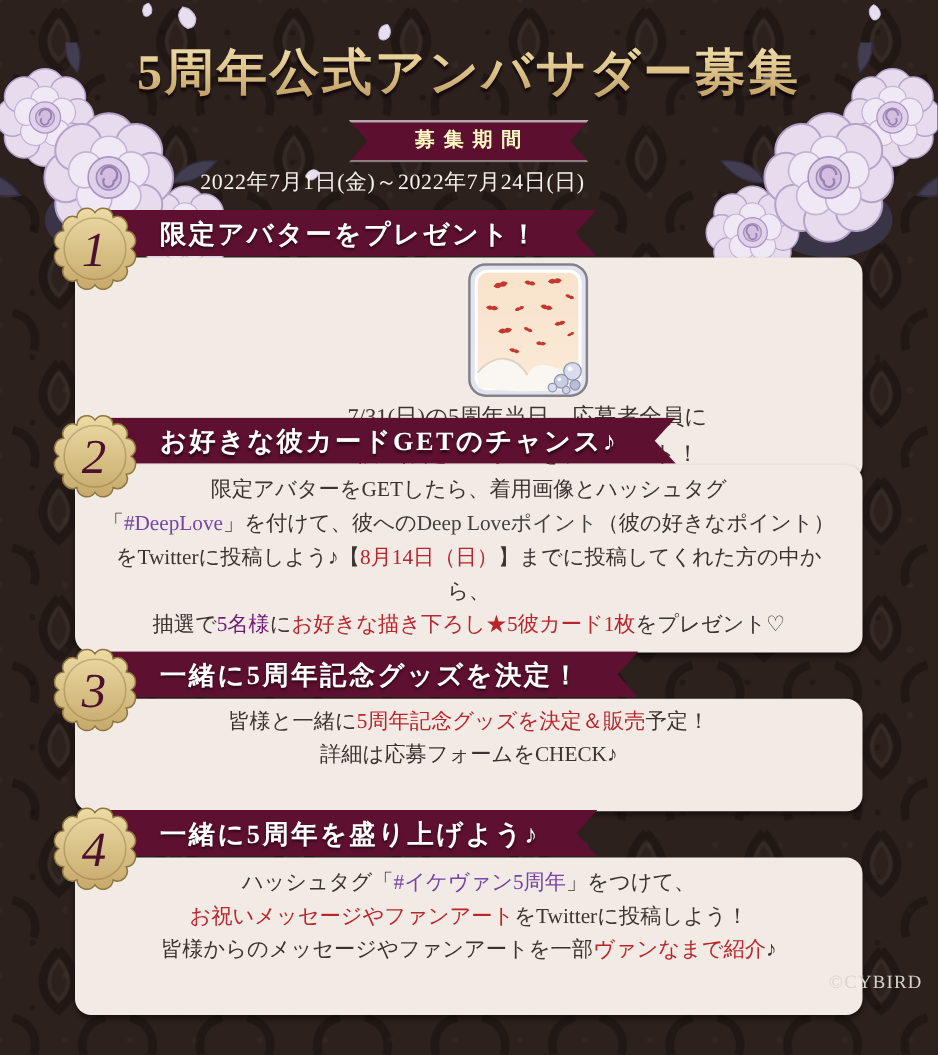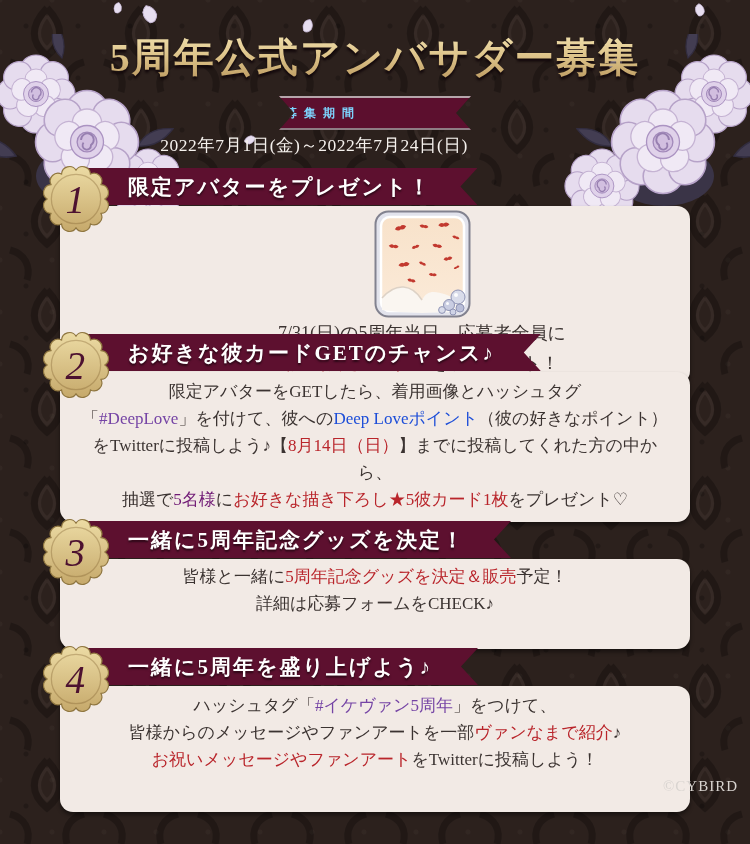--- a/index.html
+++ b/index.html
@@ -18,22 +18,22 @@
   .page-title{
     position:absolute;top:30px;left:0;width:750px;margin:0;
     text-align:center;font-size:40px;font-weight:700;letter-spacing:2px;
     background:linear-gradient(180deg,#f4e5b4 0%,#ddc389 48%,#b6935a 100%);
     -webkit-background-clip:text;background-clip:text;color:transparent;
     filter:drop-shadow(0 3px 1px rgba(15,5,8,0.85));
     z-index:5;
   }
   .period-ribbon{
     position:absolute;top:96px;left:50%;transform:translateX(-50%);
-    width:186px;height:30px;line-height:30px;text-align:left;
-    background:#5c0f2e;color:#7dd3fc;font-size:12px;font-weight:700;
+    width:186px;height:30px;line-height:30px;text-align:center;
+    background:#5c0f2e;color:#fef9c3;font-size:16px;font-weight:700;
     letter-spacing:7px;padding-left:6px;
     border-top:2px solid #b5a6ab;border-bottom:2px solid #8e7d84;
     clip-path:polygon(0 0,100% 0,calc(100% - 15px) 50%,100% 100%,0 100%,15px 50%);
     z-index:5;
   }
   .period-date{
     position:absolute;top:133px;left:0;width:628px;text-align:center;
     color:#f5f1ed;font-size:17.5px;letter-spacing:0.5px;z-index:5;
   }
   
@@ -215,21 +215,21 @@
     <svg class="badge" viewBox="0 0 80 80">
       <use href="#seal" fill="url(#goldB)" stroke="#8f7640" stroke-width="1.4"></use>
       <circle cx="40" cy="40" r="29" fill="none" stroke="rgba(125,95,45,0.35)" stroke-width="1.5"></circle>
       <text x="39" y="56" text-anchor="middle" font-size="46" font-style="italic" fill="#4d1130">2</text>
     </svg>
     <span class="banner">お好きな彼カードGETのチャンス♪</span>
   </div>
   <div class="box box-2">
     <div class="box-text">
         <div class="rich-line"><span>限定アバターをGETしたら、着用画像とハッシュタグ</span></div>
-        <div class="rich-line"><span>「</span><span style="color: rgb(117, 68, 165);">#DeepLove</span><span>」を付けて、彼への</span><span style="color: #1d4ed8;">Deep Loveポイント</span><span>（彼の好きなポイント）</span></div>
+        <div class="rich-line"><span>「</span><span style="color: rgb(117, 68, 165);">#DeepLove</span><span>」を付けて、彼への</span><span style="color: #404040;">Deep Loveポイント</span><span>（彼の好きなポイント）</span></div>
         <div class="rich-line"><span>をTwitterに投稿しよう♪【</span><span style="color: rgb(185, 37, 43);">8月14日（日）</span><span>】までに投稿してくれた方の中から、</span></div>
         <div class="rich-line"><span>抽選で</span><span style="color: #701a75;">5名様</span><span>に</span><span style="color: rgb(185, 37, 43);">お好きな描き下ろし★5彼カード1枚</span><span>をプレゼント♡</span></div>
       </div>
   </div>
 </div>
 
 <div class="sec sec-3">
   <div class="banner-row">
     <svg class="badge" viewBox="0 0 80 80">
       <use href="#seal" fill="url(#goldB)" stroke="#8f7640" stroke-width="1.4"></use>
@@ -251,19 +251,19 @@
     <svg class="badge" viewBox="0 0 80 80">
       <use href="#seal" fill="url(#goldB)" stroke="#8f7640" stroke-width="1.4"></use>
       <circle cx="40" cy="40" r="29" fill="none" stroke="rgba(125,95,45,0.35)" stroke-width="1.5"></circle>
       <text x="39" y="56" text-anchor="middle" font-size="46" font-style="italic" fill="#4d1130">4</text>
     </svg>
     <span class="banner">一緒に5周年を盛り上げよう♪</span>
   </div>
   <div class="box box-4">
     <div class="box-text">
         <div class="rich-line"><span>ハッシュタグ「</span><span style="color: rgb(117, 68, 165);">#イケヴァン5周年</span><span>」をつけて、</span></div>
+        <div class="rich-line"><span style="color: rgb(185, 37, 43);">お祝いメッセージやファンアート</span><span>をTwitterに投稿しよう！</span></div>
         <div class="rich-line"><span>皆様からのメッセージやファンアートを一部</span><span style="color: rgb(185, 37, 43);">ヴァンなまで紹介</span><span>♪</span></div>
-        <div class="rich-line"><span style="color: rgb(185, 37, 43);">お祝いメッセージやファンアート</span><span>をTwitterに投稿しよう！</span></div>
       </div>
   </div>
 </div>
 
 <div class="copyright">©CYBIRD</div>
 
 </body></html>

